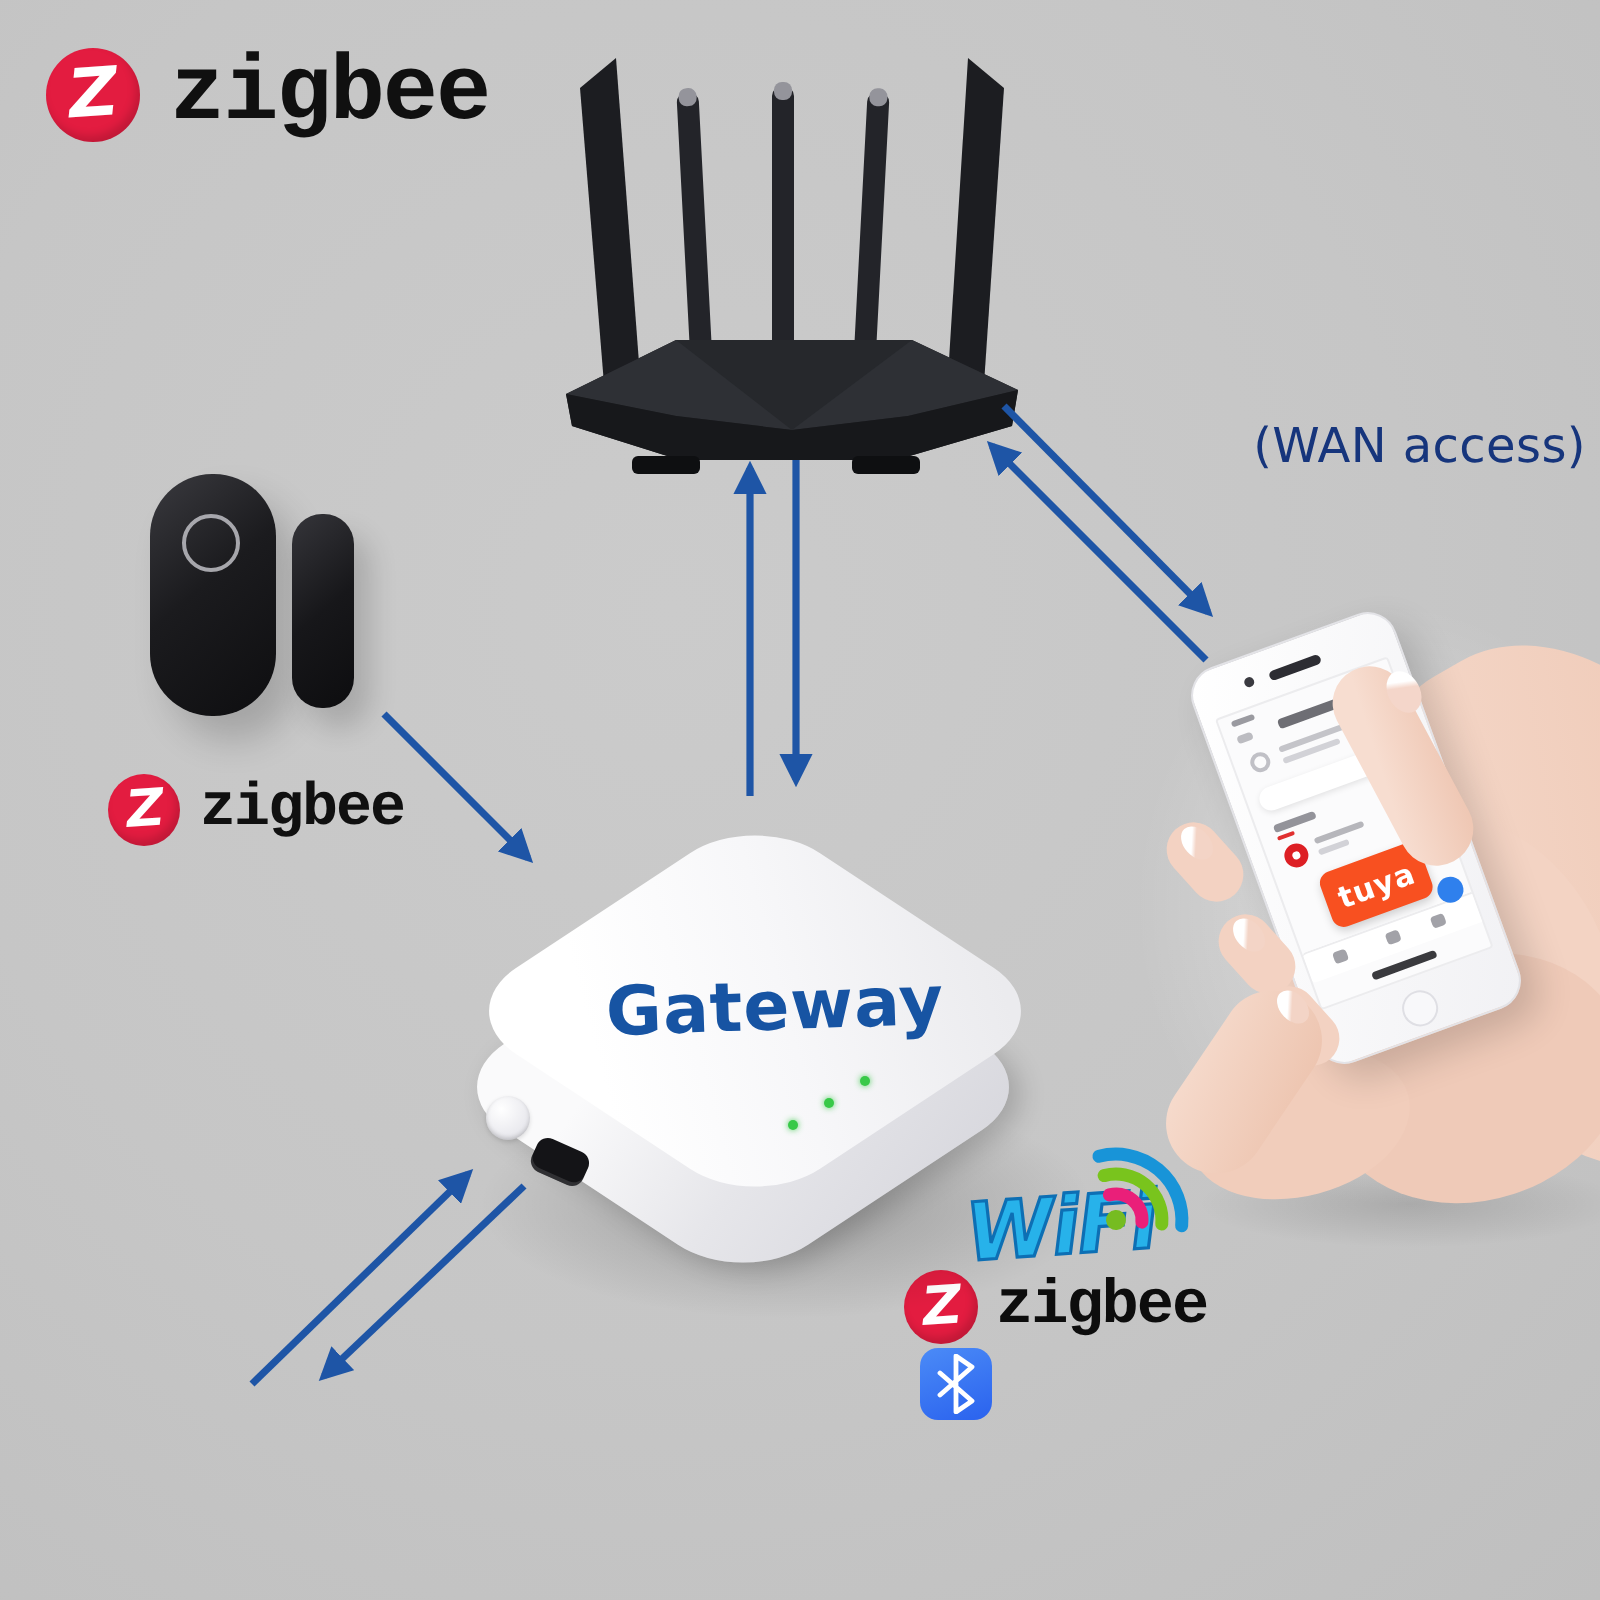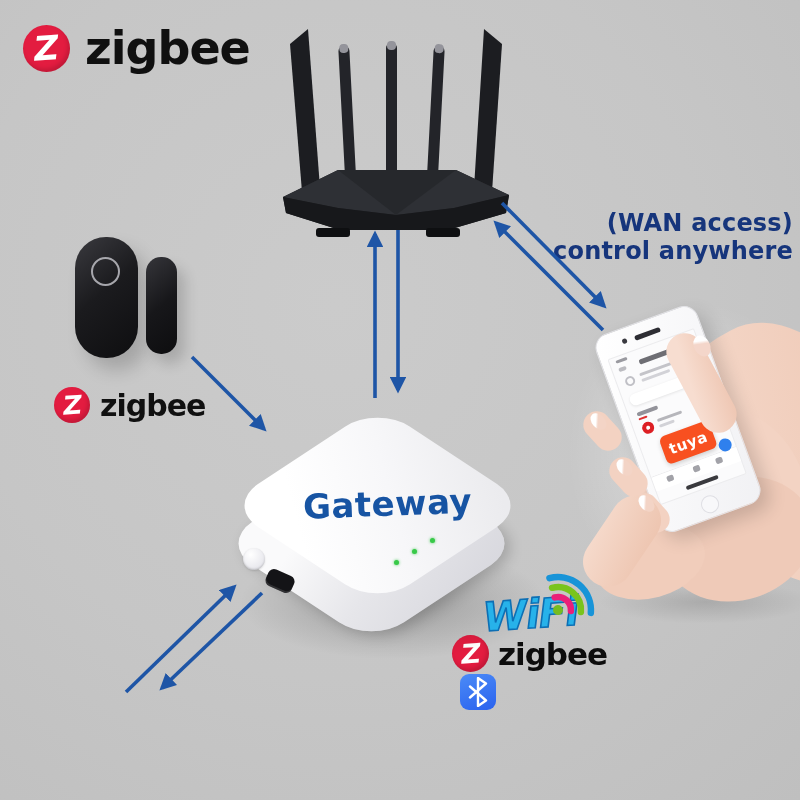--- a/index.html
+++ b/index.html
@@ -8,34 +8,34 @@
     position:relative; width:800px; height:800px; overflow:hidden;
     background: radial-gradient(circle at 42% 38%, #cbcbcb 0%, #c6c6c6 55%, #bfbfbf 100%);
   }
   .abs{ position:absolute; }
 
   
   .brand-row{ position:absolute; display:flex; align-items:center; }
   .zb-circle{ display:flex; align-items:center; justify-content:center; background:#e31c40; border-radius:50%;
               color:#fff; font-weight:bold; box-shadow: inset -2px -3px 4px rgba(0,0,0,0.15); }
   .zb-z{ display:inline-block; transform:skewX(-10deg) rotate(-4deg); font-family:"DejaVu Sans",sans-serif; }
-  .zb-word{ font-weight:bold; color:#101010; letter-spacing:-1px; }
+  .zb-word{ font-weight:bold; color:#101010; letter-spacing:-1px;font-family:Liberation Mono, monospace; }
   .brand-top{ left:23px; top:21px; gap:15px; }
   .brand-top .zb-circle{ width:47px; height:47px; font-size:34px; }
   .brand-top .zb-word{ font-size:46px; }
   .brand-mid{ left:54px; top:387px; gap:10px; }
   .brand-mid .zb-circle{ width:36px; height:36px; font-size:26px; }
   .brand-mid .zb-word{ font-size:30px; }
   .brand-bot{ left:452px; top:635px; gap:9px; }
   .brand-bot .zb-circle{ width:37px; height:37px; font-size:27px; }
   .brand-bot .zb-word{ font-size:31px; color:#0d0d0d; }
 
   
   .router-label{ left:496px; top:154px; font-size:30px; font-weight:bold; color:#0c0c0c; }
-  .wan{ right:7px; top:209px; text-align:right; font-size:24px; font-weight:bold;
+  .wan{ right:7px; top:209px; text-align:right; font-size:24px; font-weight:normal;
         color:#16357c; line-height:28px; letter-spacing:0.2px;margin-left:30px; }
   .other-label{ left:17px; top:700px; font-size:31px; font-weight:bold; color:#1c4096; }
   .gw-label{ left:303px; top:484px; width:152px; text-align:center; font-size:34px; font-weight:bold;
              color:#1754a3; letter-spacing:0.5px; transform:rotate(-2deg); z-index:7; }
 
   
   .sensor-main{ left:75px; top:237px; width:63px; height:121px; border-radius:31px;
     background:linear-gradient(140deg,#3a3a3f 0%,#1b1b1e 45%,#0e0e10 100%);
     box-shadow:10px 12px 18px rgba(0,0,0,0.18); }
   .sensor-ring{ left:16px; top:20px; width:29px; height:29px; border-radius:50%;
@@ -171,21 +171,20 @@
     <polygon points="5,183 60,156 178,156 231,181 228,199 170,216 62,216 8,199" fill="#222327"></polygon>
     <polygon points="5,183 60,156 178,156 231,181 176,194 118,201 60,194" fill="#2e3035"></polygon>
     <polygon points="60,156 118,201 178,156" fill="#26282c"></polygon>
     <polygon points="5,183 60,194 118,201 176,194 231,181 228,199 170,216 62,216 8,199" fill="#17181b"></polygon>
     <rect x="38" y="214" width="34" height="9" rx="3" fill="#0e0f11"></rect>
     <rect x="148" y="214" width="34" height="9" rx="3" fill="#0e0f11"></rect>
   </svg>
 
   <div class="abs wan">
     <div>(WAN access)</div>
-    <div>control anywhere</div>
   </div>
 
   <div class="abs sensor-main">
     <div class="abs sensor-ring"></div>
   </div>
   <div class="abs sensor-mag"></div>
   <div class="brand-row brand-mid">
     <span class="zb-circle">
         <span class="zb-z">Z</span>
       </span>

